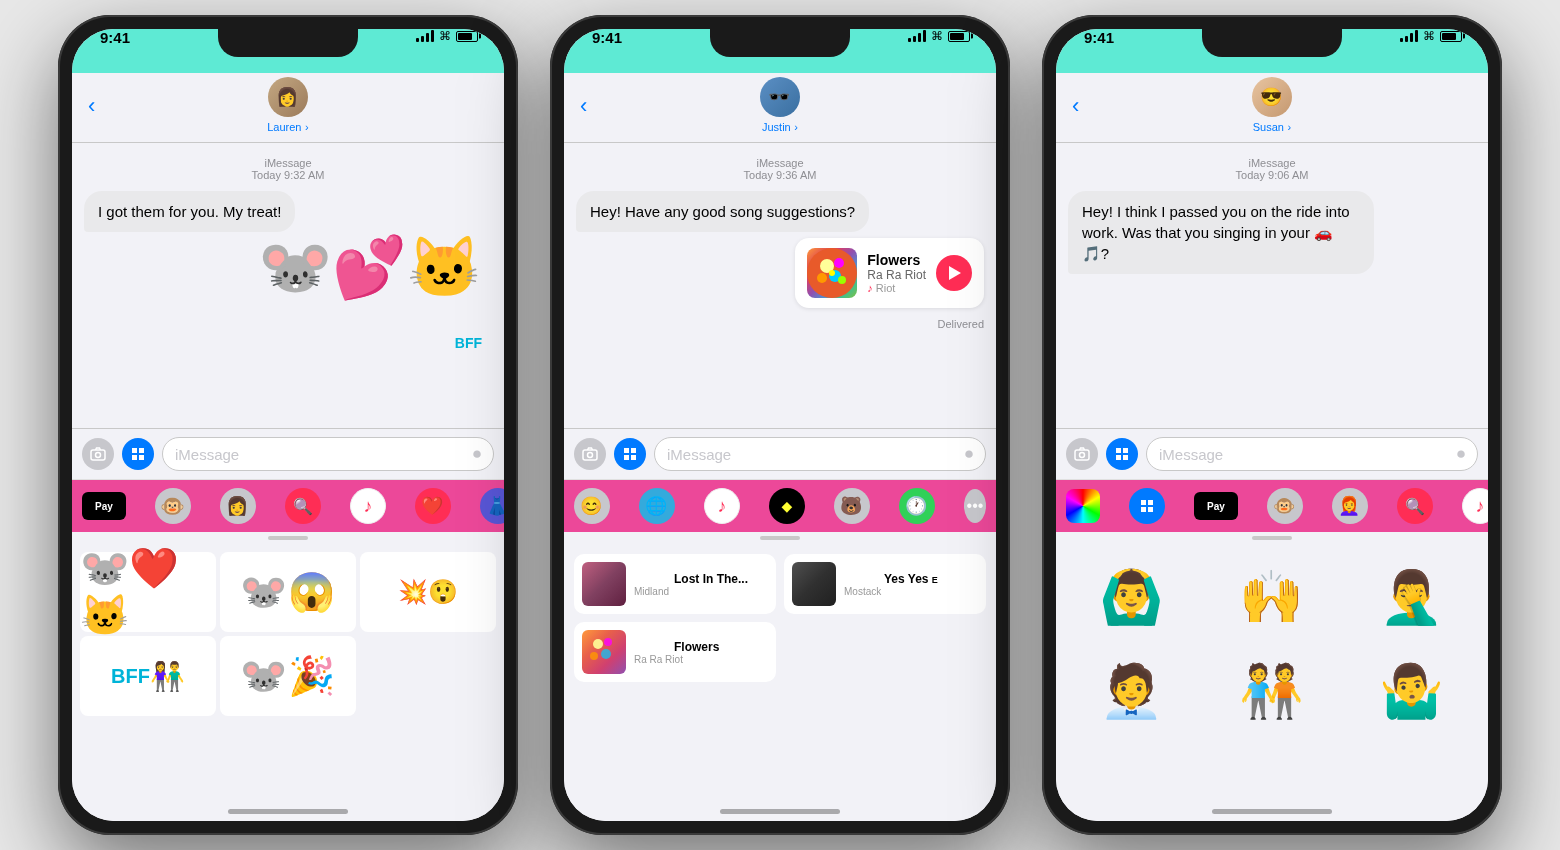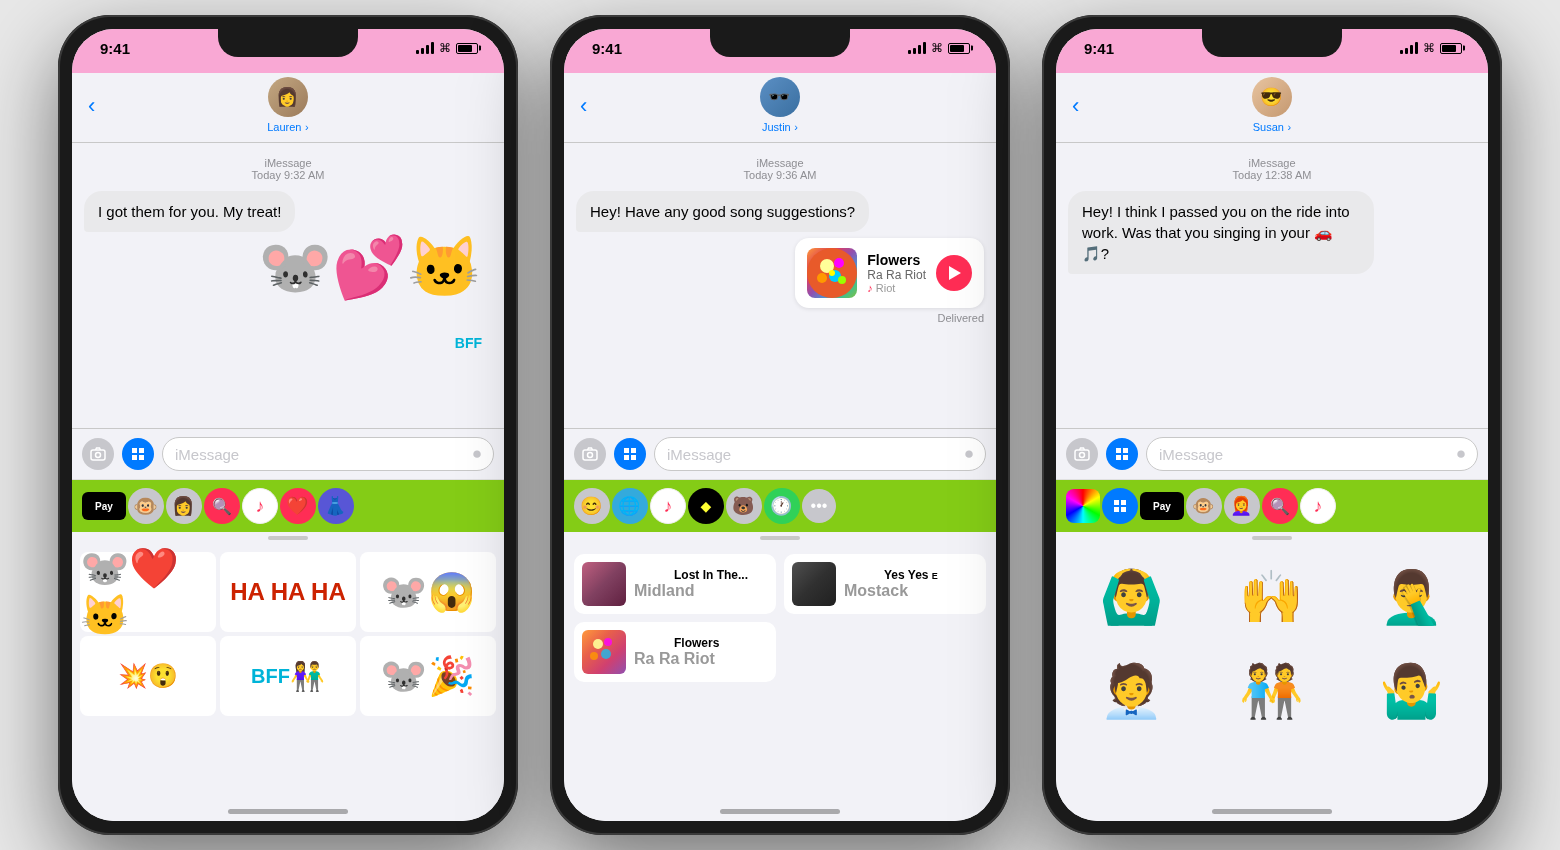--- a/index.html
+++ b/index.html
@@ -49,24 +49,24 @@
       width: 140px;
       height: 28px;
       background: #1a1a1a;
       border-radius: 0 0 20px 20px;
       z-index: 10;
     }
     
     .status-bar {
       height: 44px;
       display: flex;
-      align-items: center;
+      align-items: flex-start;
       padding: 0 20px 6px;
       justify-content: space-between;
-      background: #f9a8d4;
+      background: #5eead4;
       position: relative;
       z-index: 5;
     }
     .status-time {
       font-size: 15px;
       font-weight: 600;
       color: #000;
       padding-left: 8px;
     }
     .status-icons {
@@ -191,21 +191,21 @@
     .bubble-sent {
       background: #007aff;
       color: #fff;
       align-self: flex-end;
       border-bottom-right-radius: 4px;
     }
     .delivered-label {
       text-align: right;
       font-size: 11px;
       color: #8e8e93;
-      margin-top: 2px;
+      margin-top: 8px;
       margin-bottom: 6px;
     }
     
     .music-card {
       background: #fff;
       border-radius: 14px;
       padding: 10px 12px;
       display: flex;
       align-items: center;
       gap: 10px;
@@ -283,25 +283,25 @@
       font-size: 15px;
       color: #999;
       display: flex;
       align-items: center;
       justify-content: space-between;
     }
     .input-field-text { color: #c7c7cc; font-size: 15px; }
     .audio-btn { color: #c7c7cc; font-size: 16px; }
     
     .app-tray {
-      background: #84cc16;
+      background: #ec4899;
       padding: 8px 10px;
       display: flex;
       align-items: center;
-      gap: 2px;
+      gap: 29px;
       overflow: hidden;
       border-top: 0.5px solid #e0e0e0;
     }
     .tray-item {
       display: flex;
       flex-direction: column;
       align-items: center;
       flex-shrink: 0;
     }
     .tray-icon {
@@ -353,21 +353,21 @@
       align-items: center;
       gap: 8px;
     }
     .music-grid-thumb {
       width: 44px;
       height: 44px;
       border-radius: 6px;
       flex-shrink: 0;
     }
     .music-grid-info .title { font-size: 12px; font-weight: 600; color: #000; padding-left: 40px; }
-    .music-grid-info .artist { font-size: 16px; color: #999; font-weight: bold; }
+    .music-grid-info .artist { font-size: 10px; color: #999; }
     
     .memoji-grid {
       display: grid;
       grid-template-columns: 1fr 1fr 1fr;
       gap: 4px;
       padding: 8px;
     }
     .memoji-cell {
       height: 90px;
       display: flex;
@@ -505,21 +505,20 @@
         </div>
         <div class="tray-item">
           <div class="tray-icon" style="background:#5856d6; font-size:18px;">👗</div>
         </div>
       </div>
 
       <div class="content-panel">
         <div class="divider-pill"></div>
         <div class="sticker-grid">
           <div class="sticker-cell" style="font-size:40px;">🐭❤️🐱</div>
-          <div class="sticker-cell" style="font-size:24px; color:#cc2200; font-weight:900;">HA HA HA</div>
           <div class="sticker-cell" style="font-size:38px;">🐭😱</div>
           <div class="sticker-cell" style="font-size:24px;">💥😲</div>
           <div class="sticker-cell" style="font-size:20px; color:#00b4d8; font-weight:700;">BFF<br><span style="font-size:28px;">👫</span></div>
           <div class="sticker-cell" style="font-size:38px;">🐭🎉</div>
         </div>
       </div>
       <div class="home-indicator">
         <div class="home-bar"></div>
       </div>
     </div>
@@ -697,21 +696,21 @@
             <div class="avatar-img">😎</div>
           </div>
           <div class="contact-name">
             <span>Susan</span> <span>›</span>
           </div>
         </div>
       </div>
       <div class="messages-area">
         <div class="timestamp-label">
           <span>iMessage</span><br>
-          <span>Today 12:38 AM</span>
+          <span>Today 9:06 AM</span>
         </div>
         <div class="message-bubble bubble-received">
           Hey! I think I passed you on the ride into work. Was that you singing in your 🚗 🎵?
         </div>
       </div>
 
       <div class="input-bar">
         <div class="input-icon-btn camera-btn">
           <svg width="16" height="14" viewBox="0 0 16 14" fill="none">
               <rect x="1" y="3" width="14" height="10" rx="2" stroke="#fff" stroke-width="1.5"></rect>

